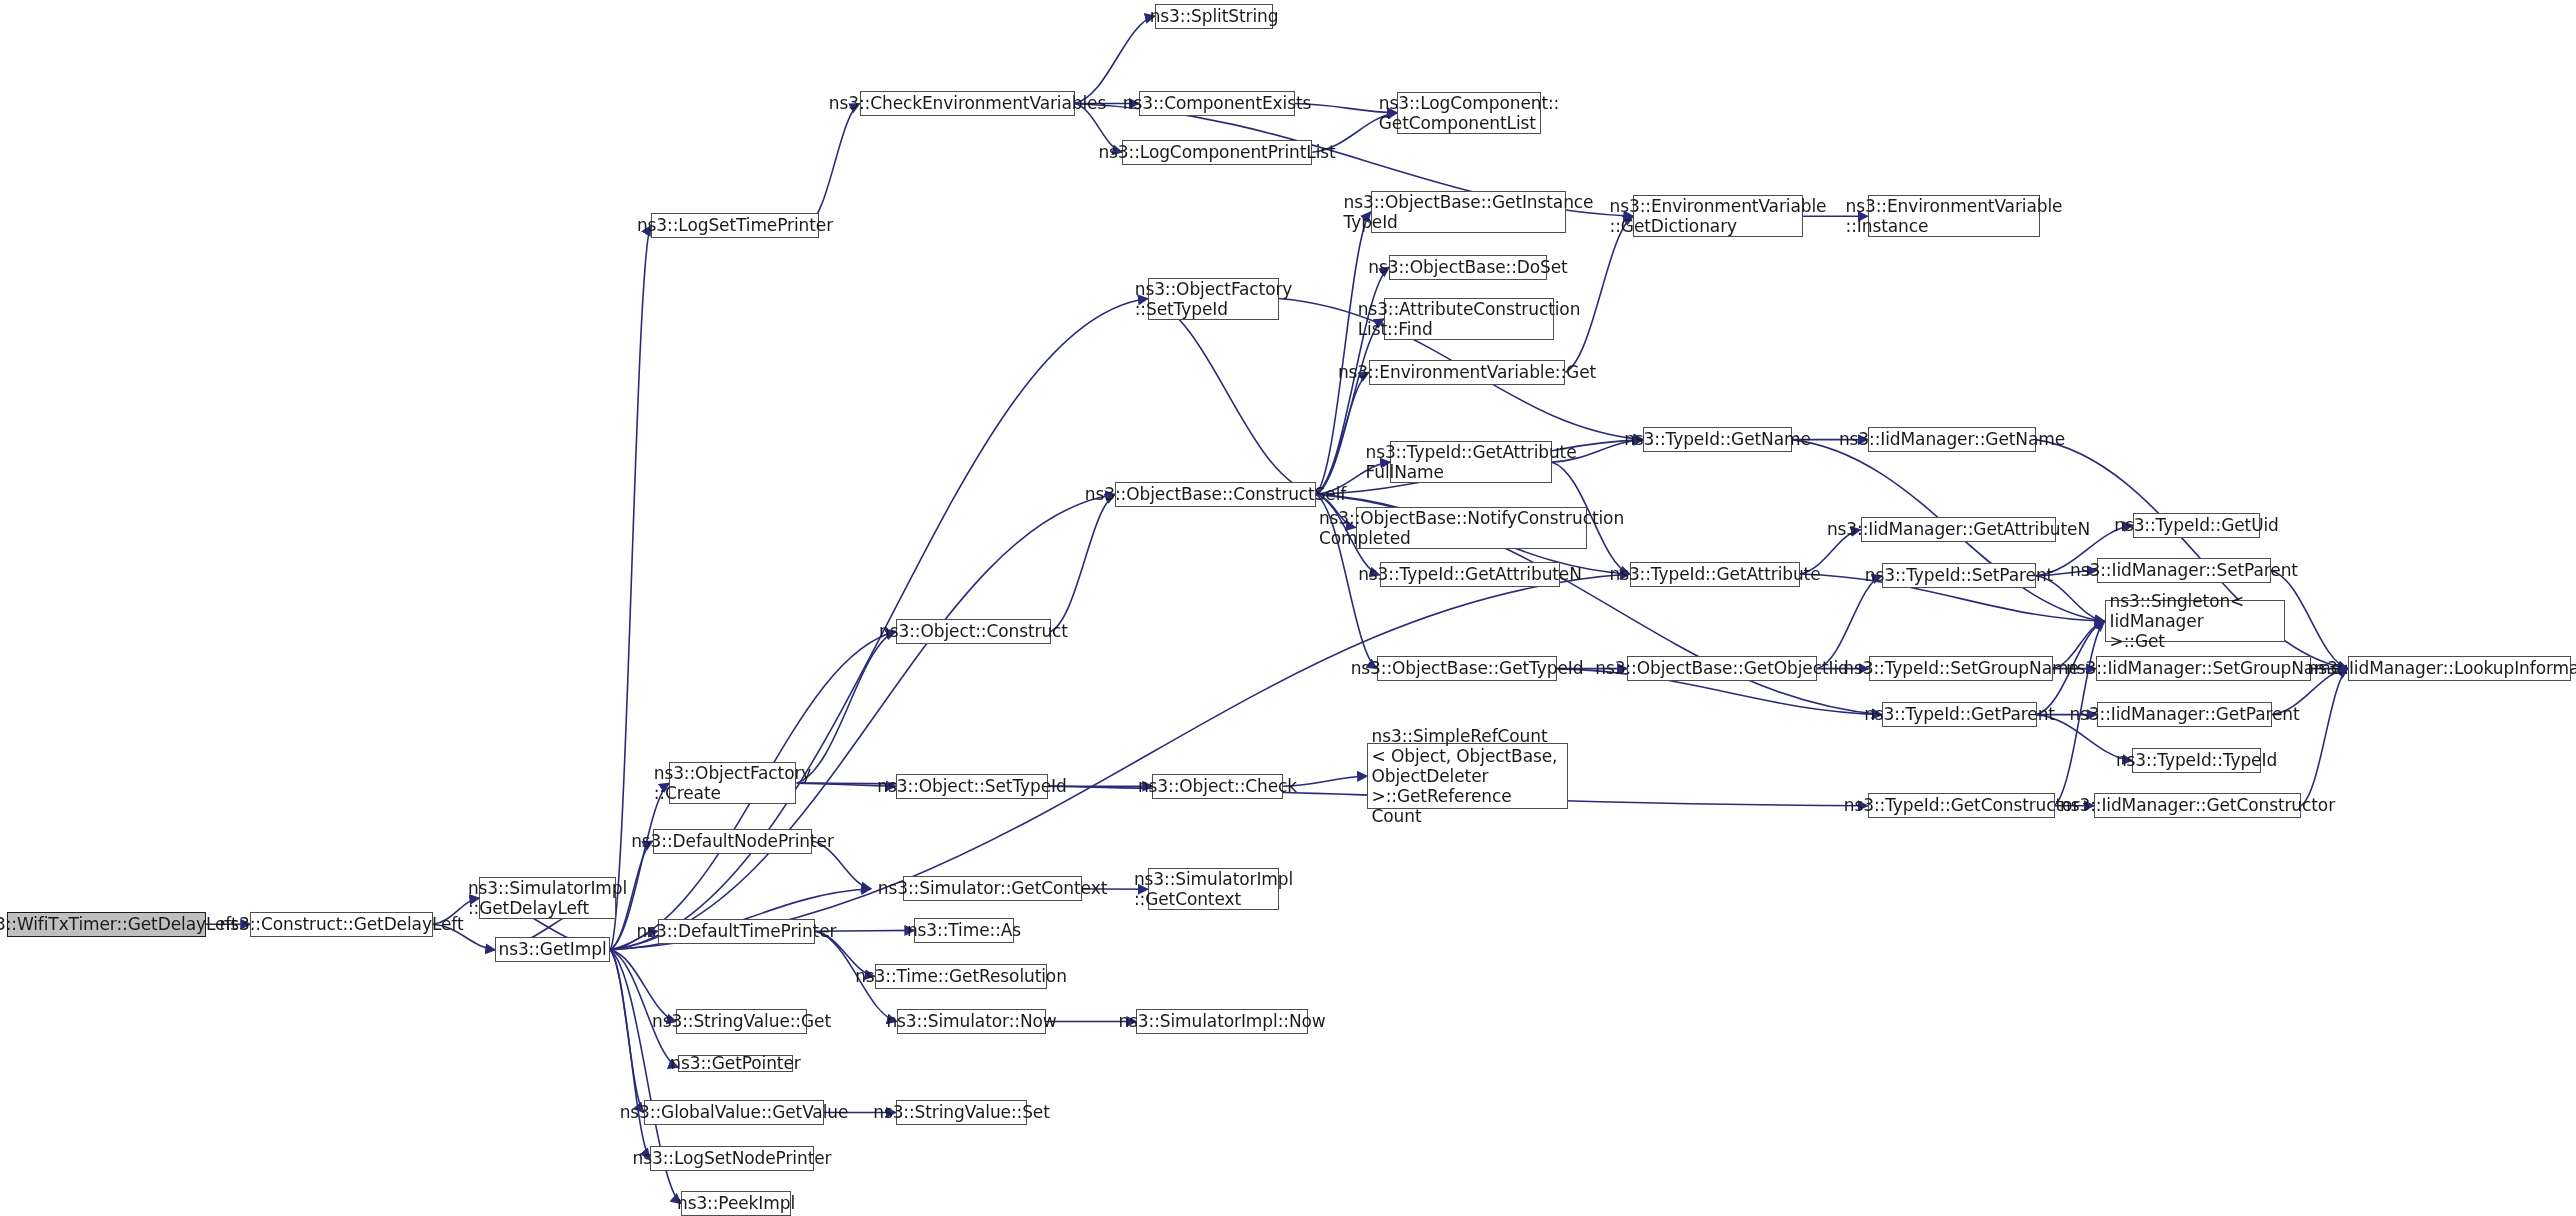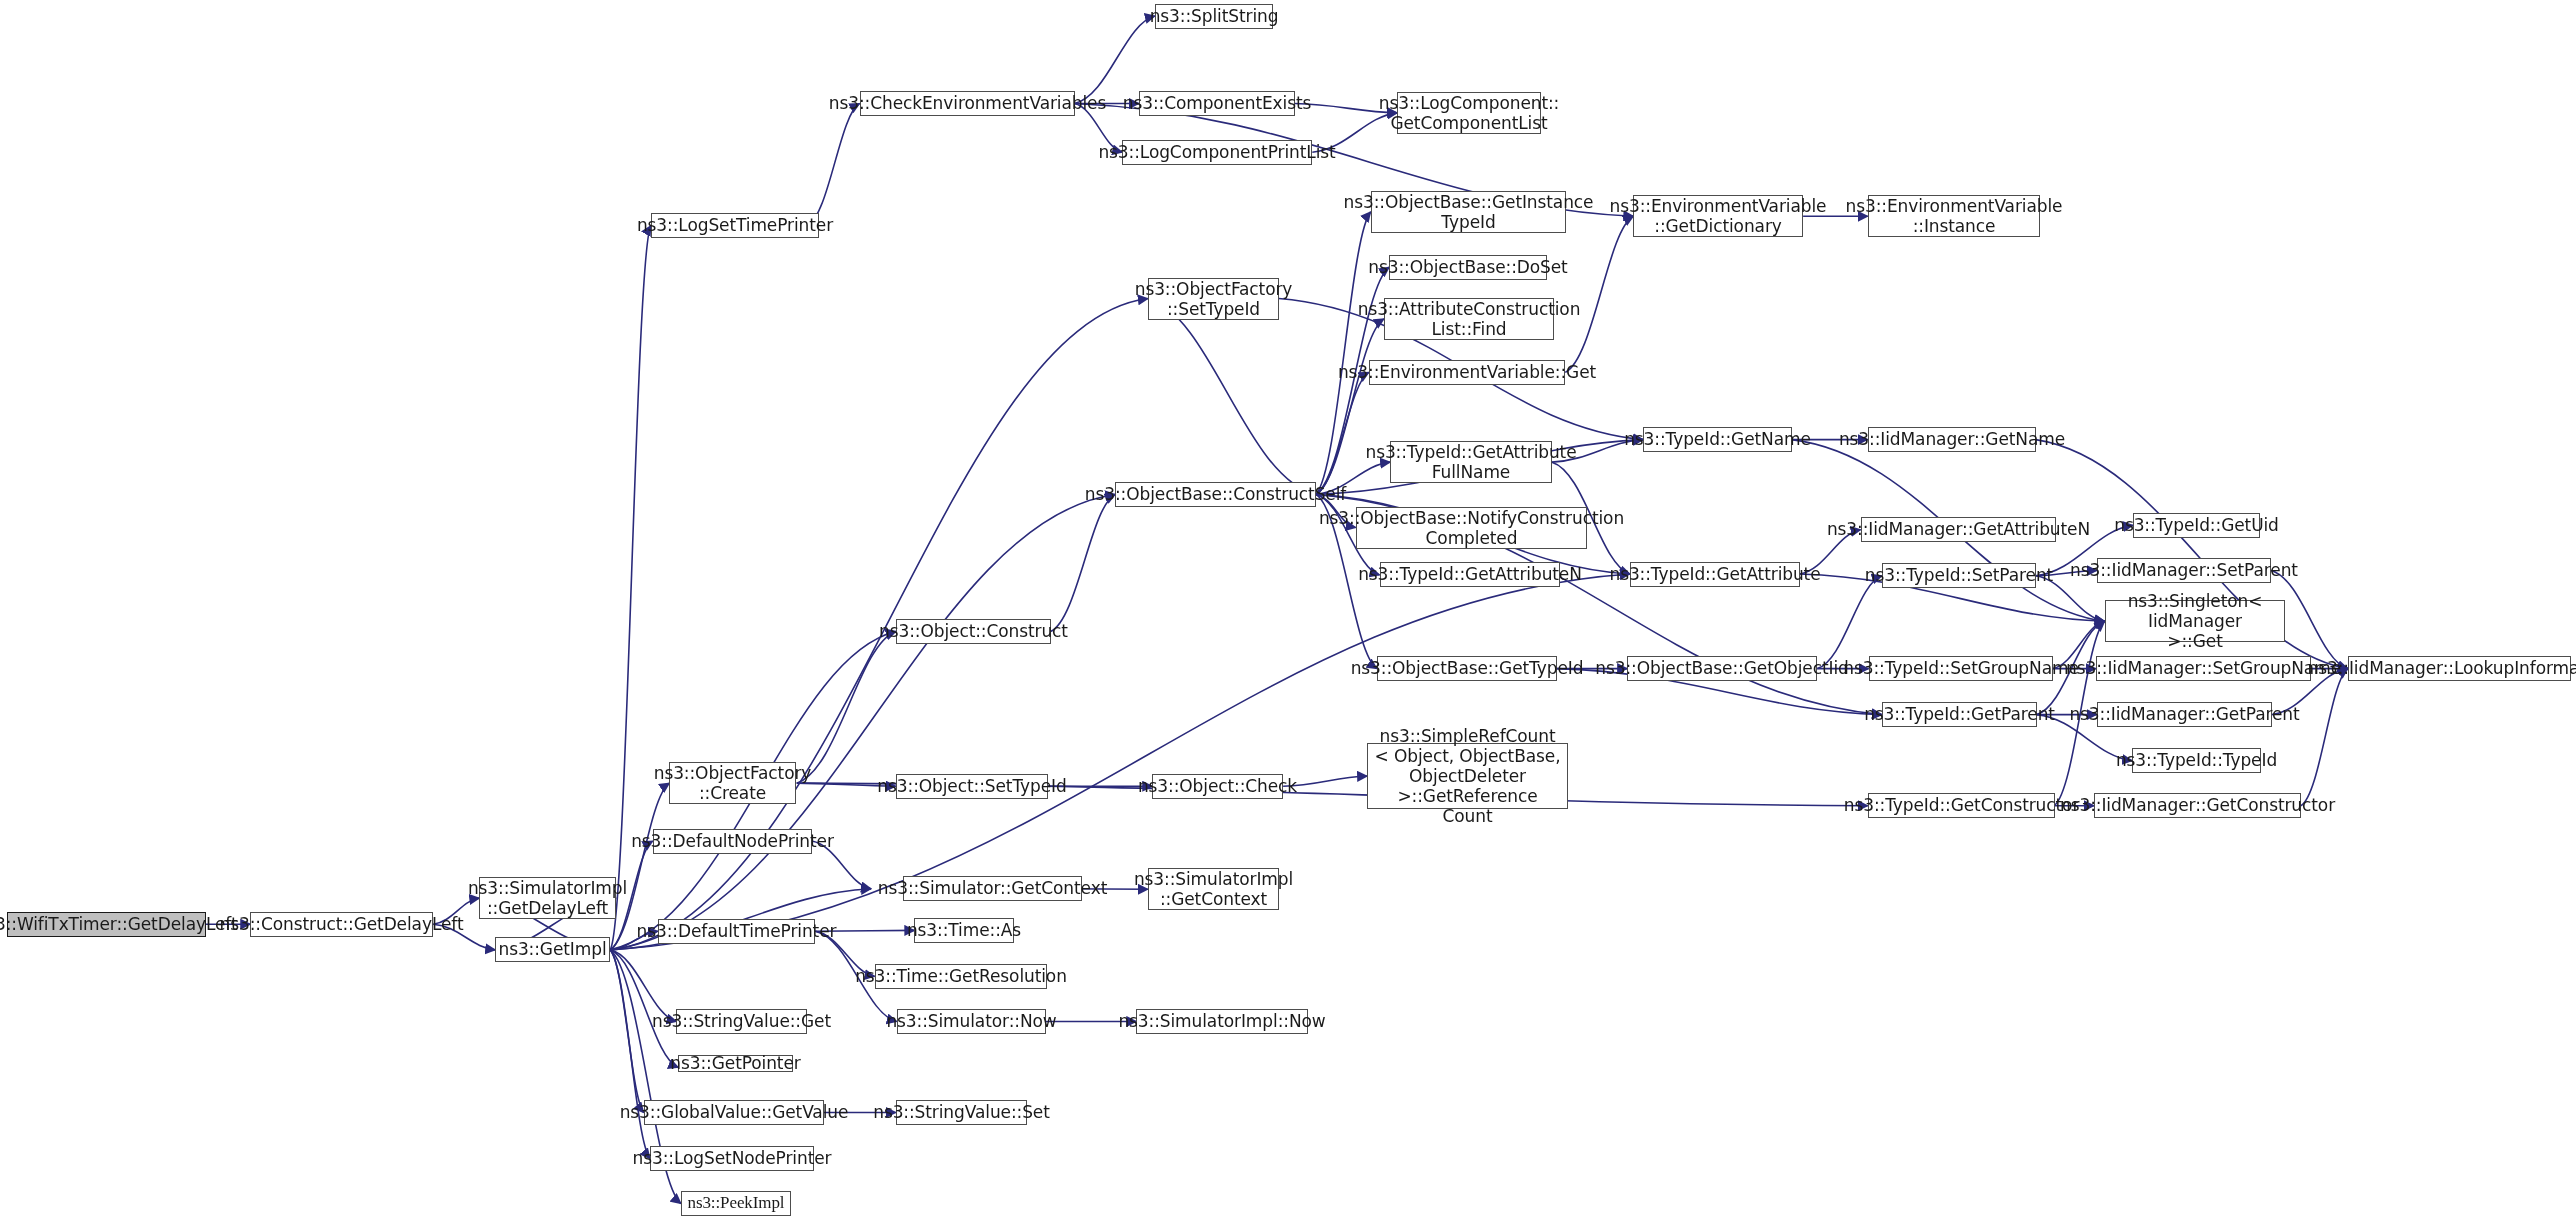--- a/index.html
+++ b/index.html
@@ -27,21 +27,20 @@
     position: absolute;
     box-sizing: border-box;
     border: 1.4px solid #4d4d4d;
     background: #ffffff;
     color: #1a1a1a;
     font-size: 17px;
     line-height: 1.18;
     display: flex;
     align-items: center;
     justify-content: center;
-    text-align: center;
     white-space: pre-line;
     padding: 0.9px 3.5px;
     letter-spacing: -0.1px;
   }
   .node.root {
     background: #bfbfbf;
     border-color: #1a1a1a;
   }
 </style>
 </head>
@@ -202,16 +201,16 @@
       <div class="node" style="left: 658px; top: 919px; width: 157px; height: 25px;">ns3::DefaultTimePrinter</div>
       <div class="node" style="left: 914px; top: 918px; width: 100px; height: 25px;">ns3::Time::As</div>
       <div class="node" style="left: 875px; top: 964px; width: 172px; height: 25px;">ns3::Time::GetResolution</div>
       <div class="node" style="left: 676px; top: 1009px; width: 131px; height: 25px;">ns3::StringValue::Get</div>
       <div class="node" style="left: 897px; top: 1009px; width: 149px; height: 25px;">ns3::Simulator::Now</div>
       <div class="node" style="left: 1136px; top: 1009px; width: 172px; height: 25px;">ns3::SimulatorImpl::Now</div>
       <div class="node" style="left: 678px; top: 1055px; width: 115px; height: 17px;">ns3::GetPointer</div>
       <div class="node" style="left: 644px; top: 1100px; width: 180px; height: 25px;">ns3::GlobalValue::GetValue</div>
       <div class="node" style="left: 896px; top: 1100px; width: 131px; height: 25px;">ns3::StringValue::Set</div>
       <div class="node" style="left: 650px; top: 1146px; width: 164px; height: 25px;">ns3::LogSetNodePrinter</div>
-      <div class="node" style="left: 681px; top: 1191px; width: 110px; height: 25px; font-family: Liberation Serif, serif;">ns3::PeekImpl</div>
+      <div class="node" style="left: 681px; top: 1191px; width: 110px; height: 25px;">ns3::PeekImpl</div>
     </div>
 </div>
 
 
 </body></html>

